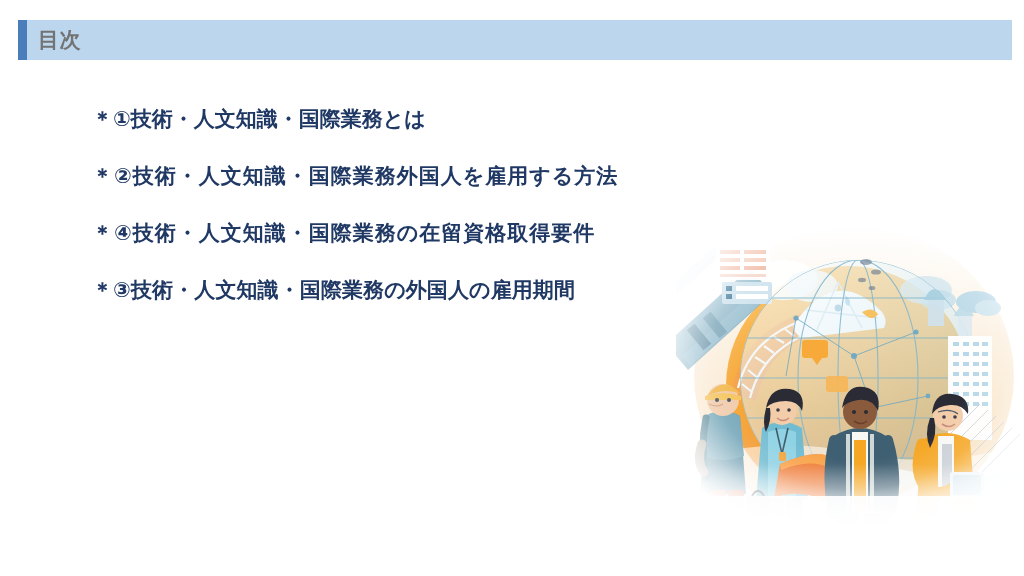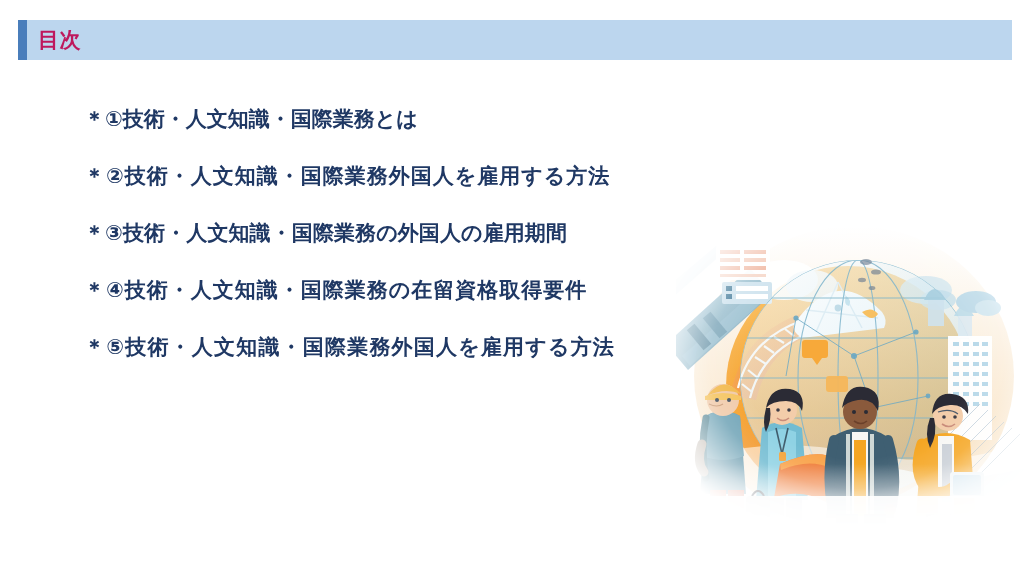--- a/index.html
+++ b/index.html
@@ -42,29 +42,29 @@
     background: #4a7ebb;
   }
   .header-title {
     position: absolute;
     left: 38px;
     top: 20px;
     height: 48px;
     line-height: 40px;
     font-size: 21px;
     font-weight: 700;
-    color: #be185d;
+    color: #737373;
     letter-spacing: 0.5px;
     white-space: nowrap;
   }
 
   
   .toc {
     position: absolute;
-    left: 84px;
+    left: 92px;
     top: 100px;
     width: 700px;
   }
   .toc-item {
     color: #1f3864;
     font-weight: 700;
     white-space: nowrap;
     height: 37px;
     line-height: 37px;
     margin-bottom: 20px;
@@ -99,23 +99,22 @@
 
 <div class="slide">
 
   <div class="header-bar"></div>
   <div class="header-accent"></div>
   <div class="header-title">目次</div>
 
   <div class="toc">
     <div class="toc-item toc-item-1">＊①技術・人文知識・国際業務とは</div>
     <div class="toc-item toc-item-2">＊②技術・人文知識・国際業務外国人を雇用する方法</div>
+    <div class="toc-item toc-item-4">＊④技術・人文知識・国際業務の在留資格取得要件</div>
     <div class="toc-item toc-item-3">＊③技術・人文知識・国際業務の外国人の雇用期間</div>
-    <div class="toc-item toc-item-4">＊④技術・人文知識・国際業務の在留資格取得要件</div>
-    <div class="toc-item toc-item-5">＊⑤技術・人文知識・国際業務外国人を雇用する方法</div>
   </div>
 
   <div class="illustration">
     <svg width="348" height="296" viewBox="0 0 348 296" xmlns="http://www.w3.org/2000/svg">
       <defs>
         <linearGradient id="gOrange" x1="0" y1="0" x2="0" y2="1">
           <stop offset="0%" stop-color="#fbc56a"></stop>
           <stop offset="60%" stop-color="#f5a02a"></stop>
           <stop offset="100%" stop-color="#ef8b2c"></stop>
         </linearGradient>

